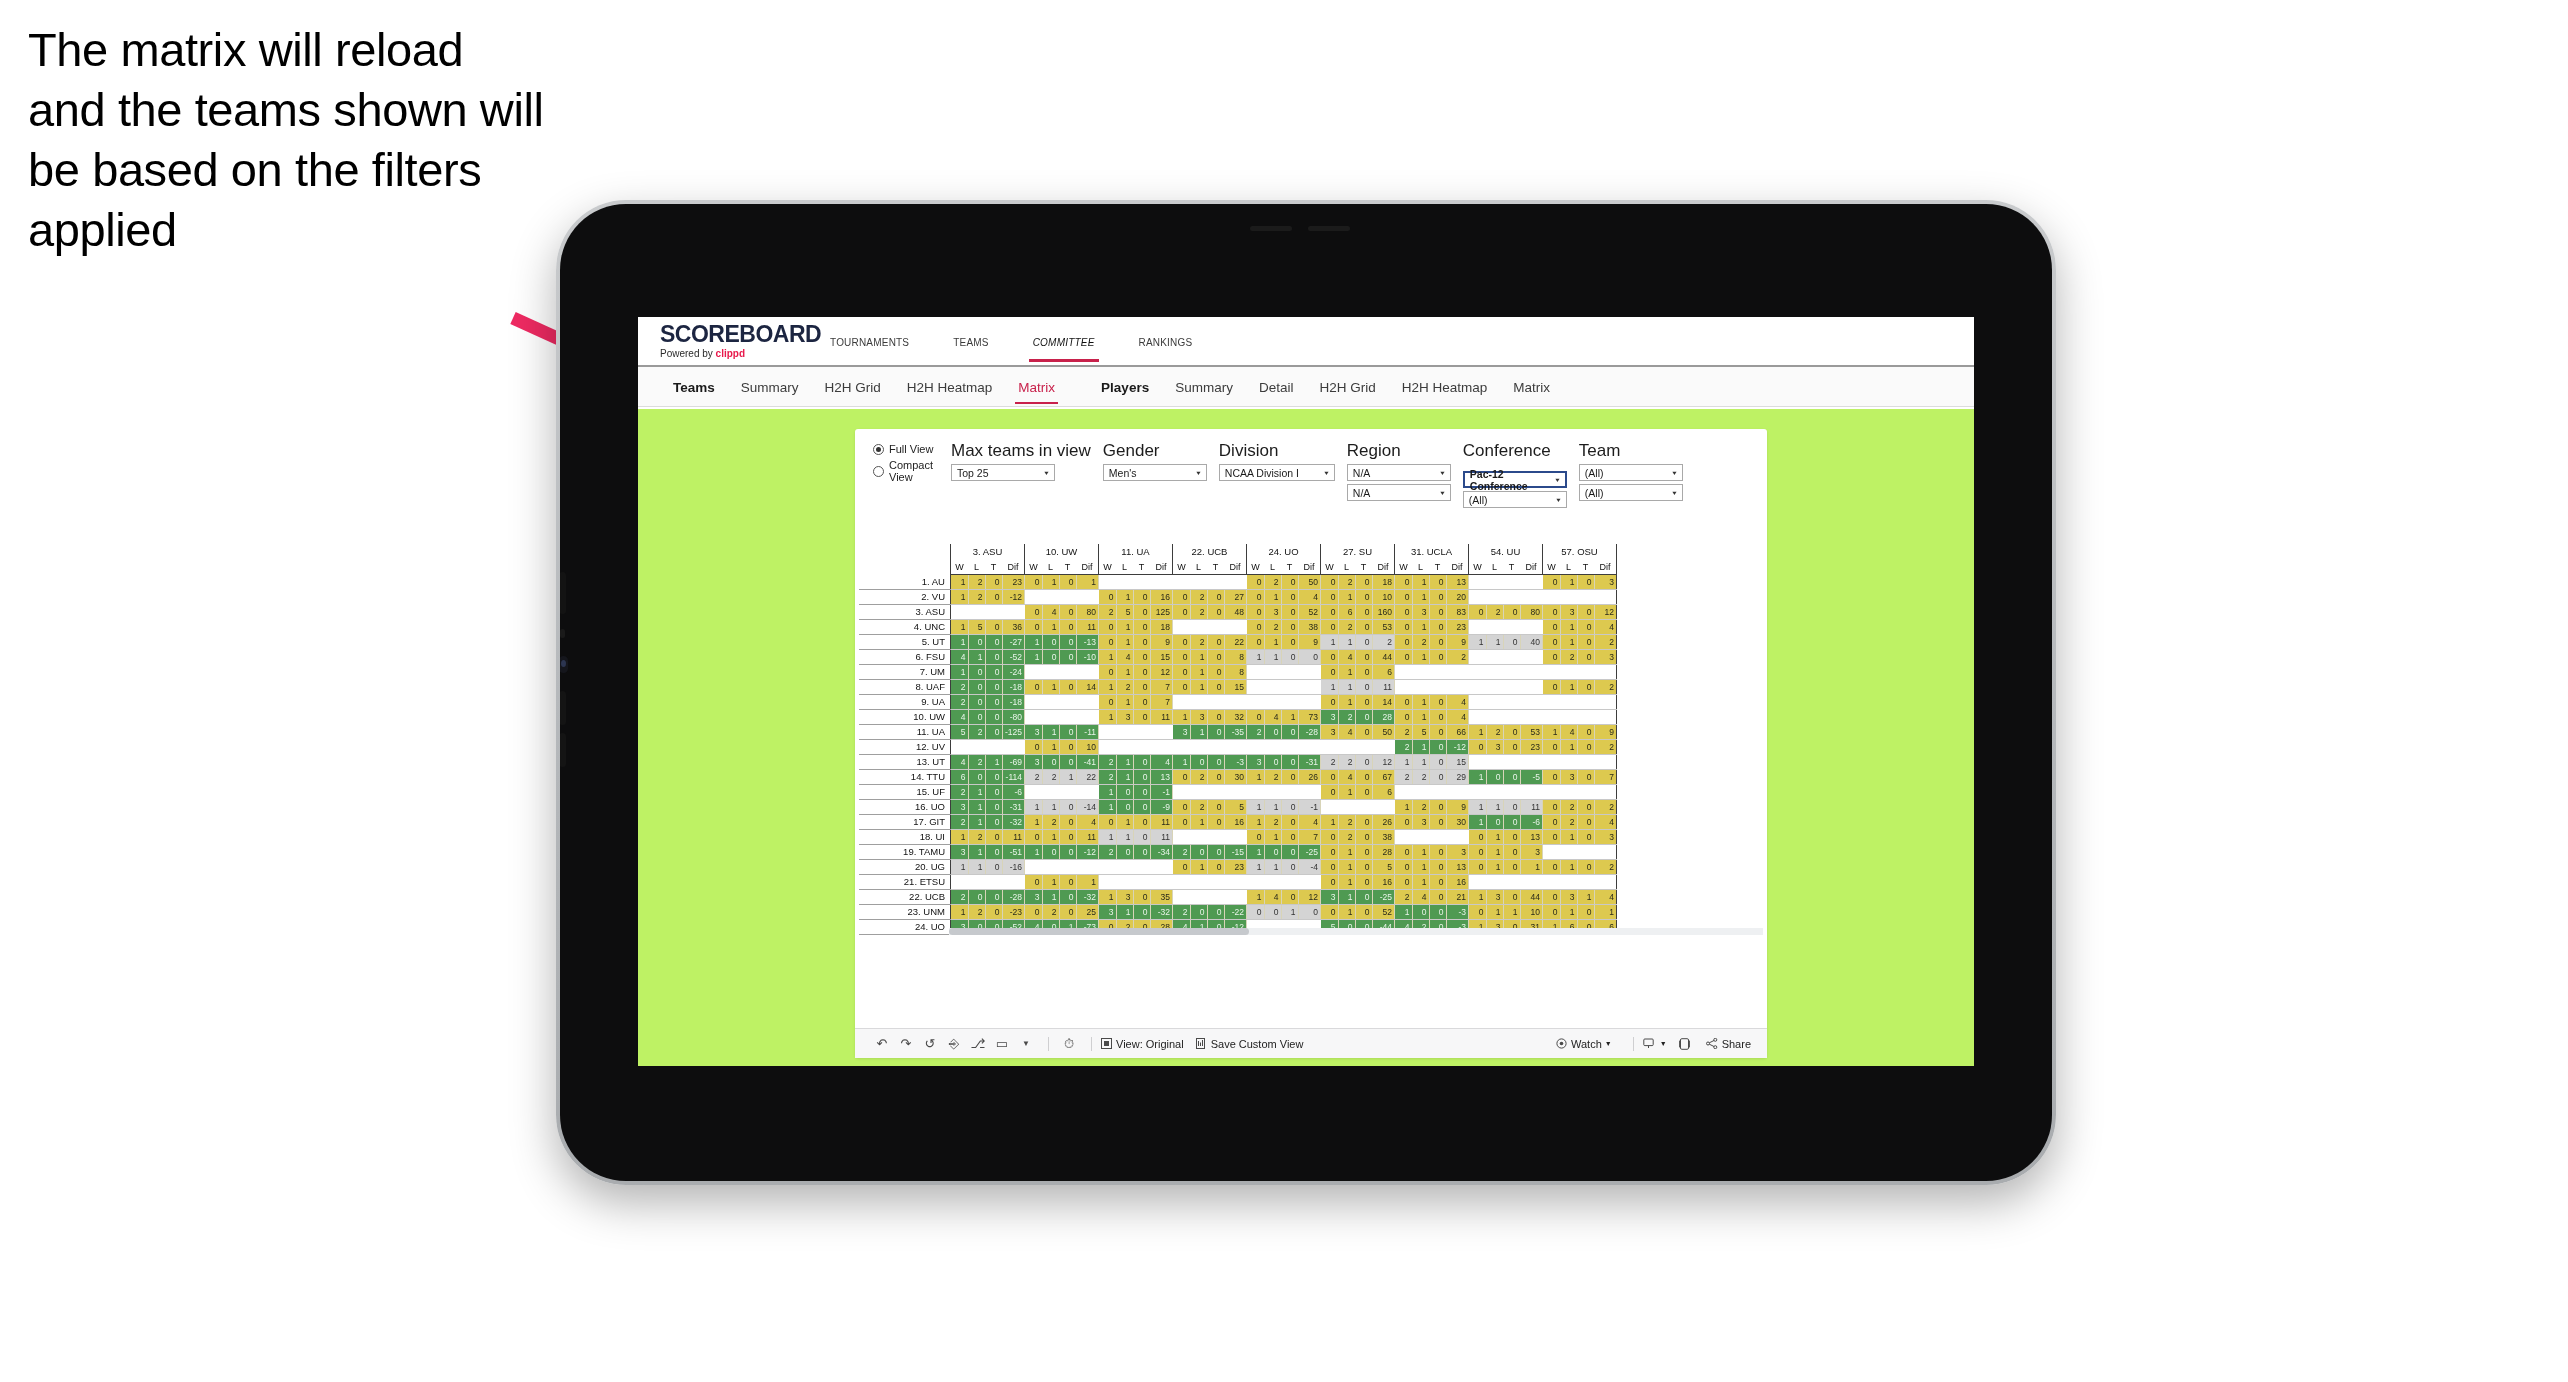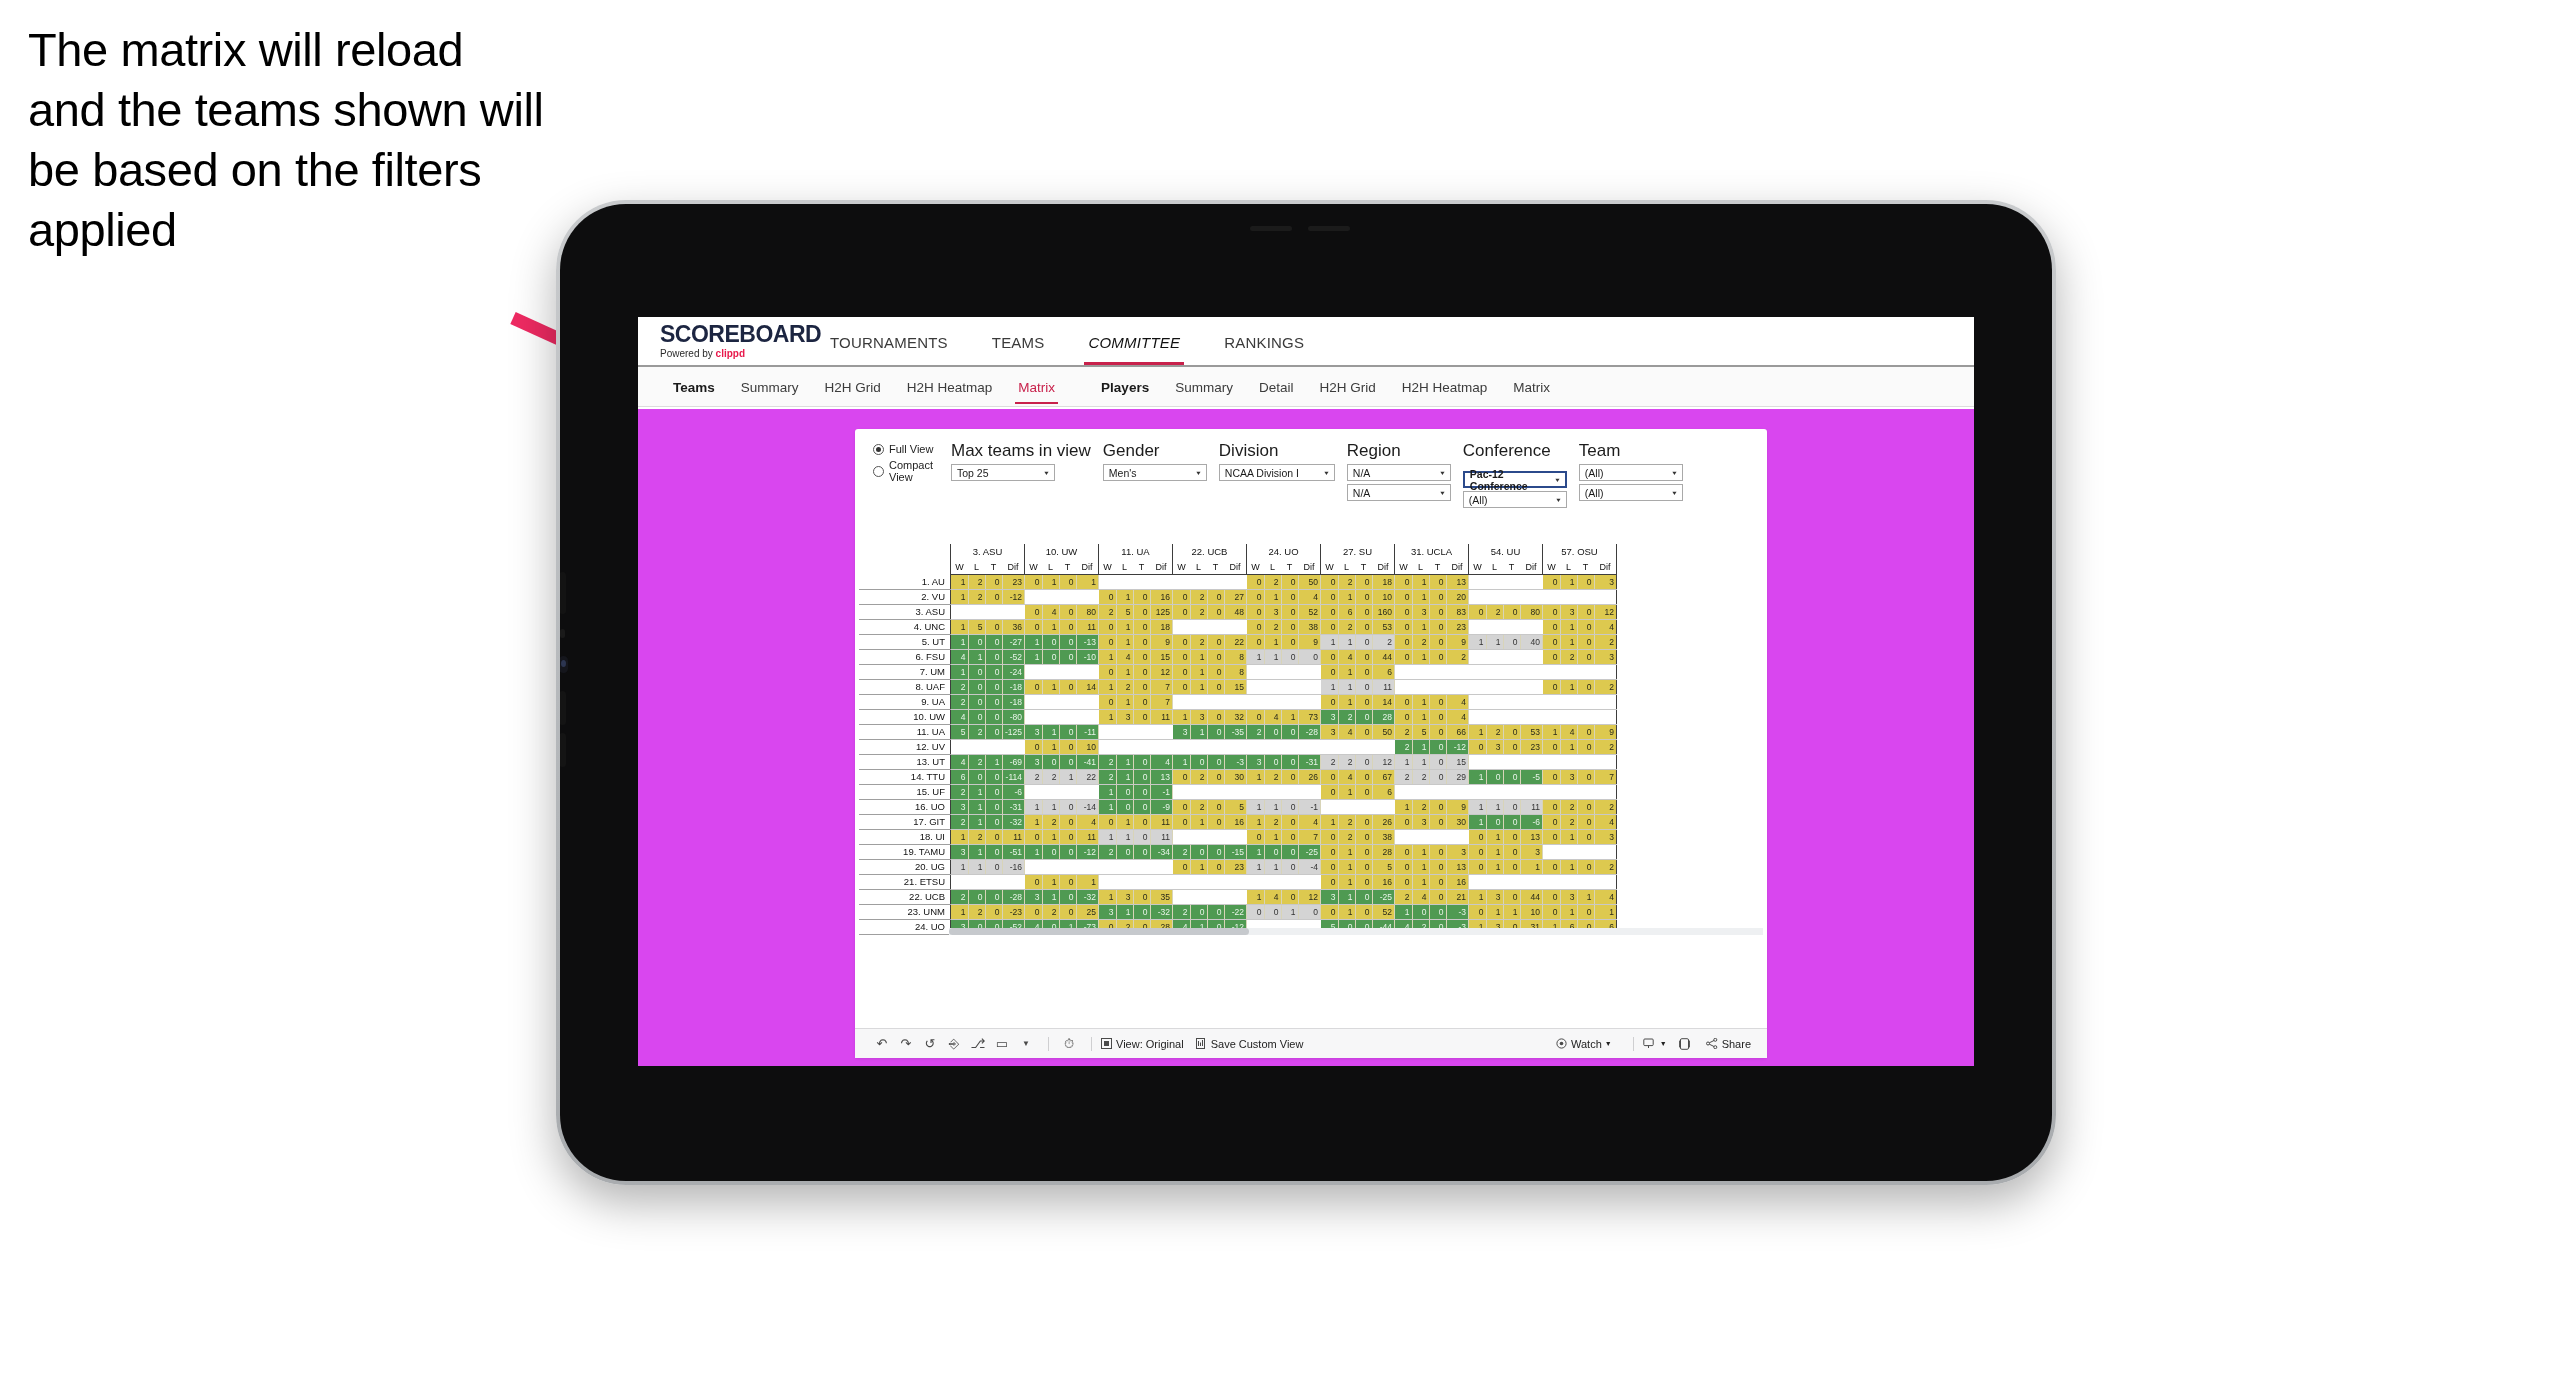--- a/index.html
+++ b/index.html
@@ -48,37 +48,37 @@
   }
 
   
   #topnav{height:50px;background:#fff;display:flex;align-items:center;
     border-bottom:2px solid #9a9a9a;padding-left:22px;box-sizing:border-box;}
   #logo-wrap{width:148px;}
   #logo-main{font-size:23px;font-weight:bold;letter-spacing:-0.5px;color:#1c2541;
     font-family:"Liberation Sans", sans-serif;line-height:1;}
   #logo-sub{font-size:10px;color:#2b2b2b;margin-top:2px;}
   #logo-sub b{color:#e8194b;font-weight:bold;}
-  .topnav-item{font-size:15px;color:#3a3a3a;padding:15px 22px 13px 22px;position:relative;
+  .topnav-item{font-size:10px;color:#3a3a3a;padding:15px 22px 13px 22px;position:relative;
     letter-spacing:.2px;}
   .topnav-item.active{color:#111;font-style:italic;}
   .topnav-item.active:after{content:"";position:absolute;left:18px;right:18px;bottom:-1px;
     height:3px;background:#c8214b;}
 
   
   #subnav{height:40px;background:#fafafa;display:flex;align-items:center;
     border-bottom:1px solid #dcdcdc;padding-left:22px;box-sizing:border-box;font-size:13.5px;}
   .sub-item{padding:10px 13px 9px 13px;color:#3c3c3c;position:relative;}
   .sub-item.head{font-weight:bold;color:#1a1a1a;}
   .sub-item.sel{color:#c8214b;}
   .sub-item.sel:after{content:"";position:absolute;left:10px;right:10px;bottom:0px;height:2px;background:#c8214b;}
   #subnav-gap{width:20px;}
 
   
-  #workspace{position:absolute;left:0;right:0;top:92px;bottom:0;background:#d946ef;padding-left:12px;}
+  #workspace{position:absolute;left:0;right:0;top:92px;bottom:0;background:#bef264;padding-left:12px;}
   #sheet{position:absolute;left:217px;top:20px;width:912px;bottom:8px;background:#fff;
     border-radius:3px;box-shadow:0 1px 3px rgba(0,0,0,.10);}
 
   
   #filters{display:flex;align-items:flex-start;padding:12px 0 9px 18px;font-size:11px;color:#222;}
   .radio-col{width:78px;padding-top:2px;}
   .radio-row{display:flex;align-items:center;margin-bottom:4px;font-size:11px;}
   .radio{width:9px;height:9px;border-radius:50%;border:1.3px solid #555;margin-right:5px;
     position:relative;background:#fff;flex:none;}
   .radio.on:after{content:"";position:absolute;left:2px;top:2px;width:5px;height:5px;border-radius:50%;background:#333;}

